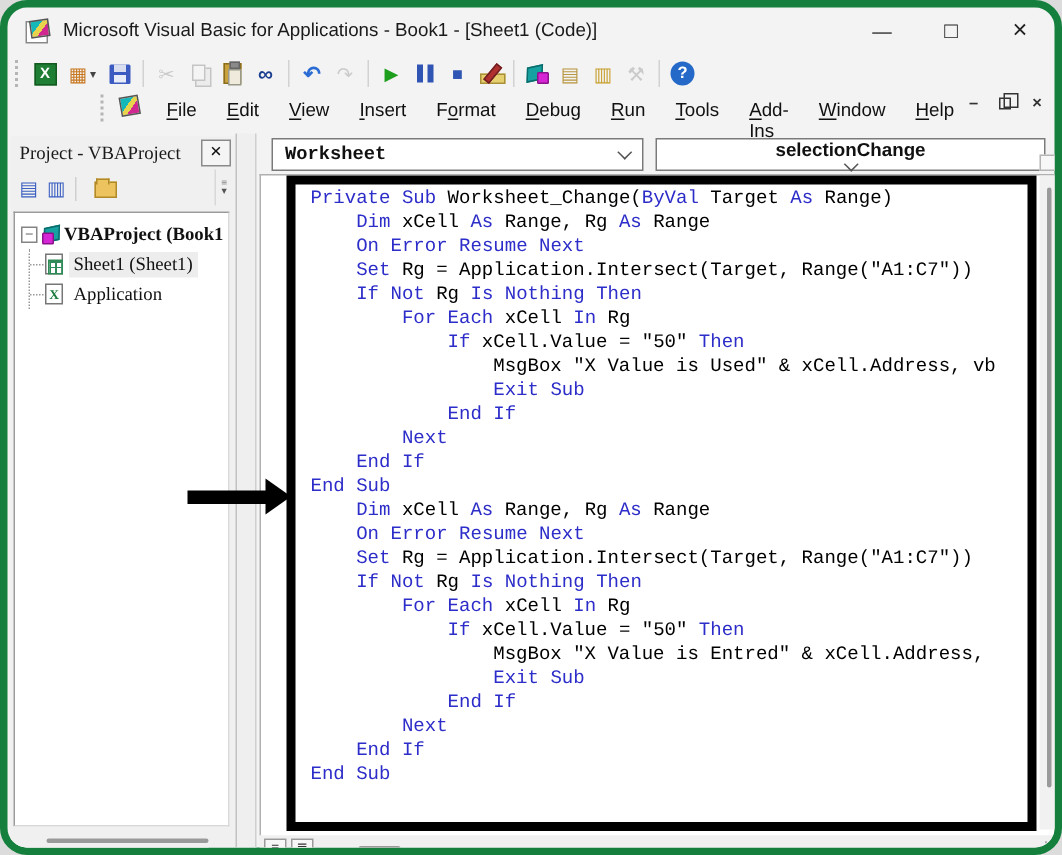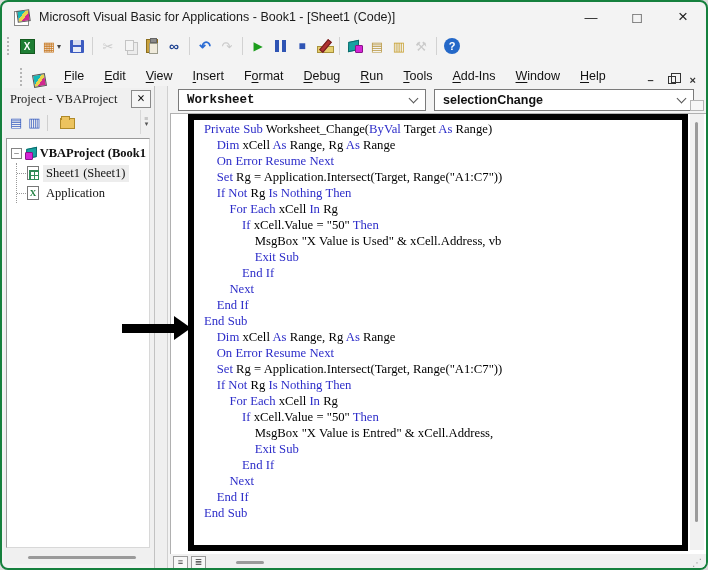--- a/index.html
+++ b/index.html
@@ -1,19 +1,19 @@
 <!DOCTYPE html>
 <html style="--kw: #2d2dc9; --txt: #000000;"><head>
 <meta charset="utf-8">
 <style>
   :root{ --kw:#2d2dc9; --txt:#000; }
   *{box-sizing:border-box; margin:0; padding:0;}
   html,body{width:708px;height:570px;}
   body{font-family:"Liberation Sans", sans-serif; background:#dcdcdc;}
-  .win{position:relative;width:708px;height:570px;background:#f3f3f3;border:2px solid #15803d;border-radius:8px;overflow:hidden;}
+  .win{position:relative;width:708px;height:570px;background:#f3f3f3;border:5px solid #15803d;border-radius:18px;overflow:hidden;}
 
   
   .titlebar{height:30px;display:flex;align-items:center;padding-left:12px;}
   .app-icon{width:16px;height:15px;position:relative;margin-right:9px;flex:none;}
   .app-icon::before{content:"";position:absolute;left:0;top:1px;width:13px;height:13px;background:#fff;border:1px solid #888;}
   .app-icon::after{content:"";position:absolute;left:3px;top:0;width:11px;height:10px;background:linear-gradient(135deg,#14b8b8 0 38%,#e8d44c 38% 62%,#d02890 62% 100%);border:1px solid #555;transform:rotate(-8deg);}
   .title-text{font-size:12.5px;color:#1a1a1a;white-space:nowrap;}
   .win-btns{margin-left:auto;display:flex;height:30px;}
   .wbtn{width:46px;display:flex;align-items:center;justify-content:center;font-size:13px;color:#222;}
   .wbtn.max{font-size:15px;}
@@ -46,21 +46,21 @@
   .ic-proj{width:16px;height:14px;position:relative;}
   .ic-proj::before{content:"";position:absolute;left:1px;top:2px;width:9px;height:8px;background:#17a2a2;border:1px solid #0b6a6a;transform:rotate(-12deg) skewX(-14deg);}
   .ic-proj::after{content:"";position:absolute;right:0;bottom:0;width:6px;height:6px;background:#d525d5;border:1px solid #8a128a;border-radius:1px;}
   .c-props{color:#b8963f;font-size:13px;}
   .c-objb{color:#c8a030;font-size:13px;}
   .ic-help{width:16px;height:16px;border-radius:50%;background:#2468c8;color:#fff;font-size:11px;font-weight:bold;display:flex;align-items:center;justify-content:center;}
   .lnbox{display:flex;align-items:center;height:22px;width:150px;margin-left:8px;border:1px solid #d4d4d4;background:#efefef;font-size:12.5px;color:#111;padding-left:9px;justify-content:space-between;}
   .lnbtn{width:15px;height:100%;border-left:1px solid #d4d4d4;display:flex;flex-direction:column;align-items:center;justify-content:center;font-size:7px;line-height:5px;color:#444;background:#e9e9e9;}
 
   
-  .menubar{height:26px;display:flex;align-items:flex-end;padding-left:16px;font-size:12.5px;color:#111;}
+  .menubar{height:26px;display:flex;align-items:flex-start;padding-left:16px;font-size:12.5px;color:#111;margin-left:44px;}
   .mini-app{width:15px;height:13px;position:relative;margin:0 6px 0 4px;flex:none;}
   .mini-app::before{content:"";position:absolute;left:0;top:1px;width:11px;height:11px;background:linear-gradient(135deg,#14b8b8 0 40%,#e8d44c 40% 62%,#d02890 62% 100%);border:1px solid #555;transform:rotate(-10deg);}
   .menu-item{padding:3px 10px;}
   .menu-item u{text-underline-offset:2px;}
   .mdi-btns{margin-left:auto;display:flex;align-items:center;padding-right:10px;gap:14px;}
   .mdi{font-size:11px;color:#333;font-weight:bold;}
   .ic-restore{width:8px;height:8px;border:1px solid #333;position:relative;background:#f3f3f3;}
   .ic-restore::before{content:"";position:absolute;left:2px;top:-4px;width:8px;height:8px;border:1px solid #333;}
 
   
@@ -92,25 +92,25 @@
   .p-hscroll{position:absolute;left:4px;right:18px;bottom:1px;height:12px;background:#f0f0f0;}
   .p-hthumb{position:absolute;left:20px;top:5px;width:108px;height:3px;background:#9a9a9a;border-radius:2px;}
 
   
   .splitter{position:absolute;left:152px;top:0;bottom:0;width:14px;background:#efefef;border-left:1px solid #c2c2c2;border-right:1px solid #cfcfcf;}
 
   
   .code-region{position:absolute;left:166px;top:0;right:0;bottom:0;}
   .combo{position:absolute;top:3px;height:22px;background:#fff;border:1px solid #7a7a7a;display:flex;align-items:center;justify-content:space-between;padding:0 8px;font-size:12.5px;font-weight:bold;color:#111;}
   .combo.obj{left:10px;width:248px;font-family:Liberation Mono, monospace;}
-  .combo.proc{left:266px;width:260px;}
+  .combo.proc{left:266px;width:260px;flex-direction:column;}
   .chev{width:7px;height:7px;border-right:1.6px solid #555;border-bottom:1.6px solid #555;transform:rotate(45deg);margin-top:-4px;flex:none;}
   .editor-bg{position:absolute;left:2px;right:0;top:27px;bottom:16px;background:#fff;border-top:1px solid #b0b0b0;border-left:1px solid #b0b0b0;}
   .blackbox{position:absolute;left:20px;top:28px;width:500px;height:437px;border:6px solid #000;background:#fff;overflow:hidden;}
-  .code-lines{font-family:Liberation Serif, serif;font-size:12.7px;line-height:16px;color:var(--txt);padding-top:1px;}
+  .code-lines{font-family:Liberation Mono, monospace;font-size:12.7px;line-height:16px;color:var(--txt);padding-top:1px;}
   .code-line{white-space:pre;height:16px;padding-left:10px;}
   .code-line.sep{box-shadow:0 -1px 0 0 #8f8f8f;}
   .kw{color:var(--kw);}
   .vscroll{position:absolute;left:522px;width:14px;top:28px;height:436px;background:#f1f1f1;}
   .vthumb{position:absolute;left:5px;top:8px;bottom:28px;width:3px;background:#9a9a9a;border-radius:2px;}
   .split-btn{position:absolute;left:522px;top:14px;width:14px;height:11px;background:#f7f7f7;border:1px solid #b5b5b5;}
   .codebottom{position:absolute;left:2px;right:0;bottom:0;height:16px;background:#f0f0f0;display:flex;align-items:center;}
   .viewbtn{width:15px;height:13px;border:1px solid #9a9a9a;background:#f7f7f7;font-size:9px;line-height:11px;text-align:center;color:#333;margin-left:3px;flex:none;}
   .hthumb{width:28px;height:3px;background:#9a9a9a;border-radius:2px;margin-left:30px;}
   .grip-dots{margin-left:auto;margin-right:4px;font-size:10px;color:#9a9a9a;}

